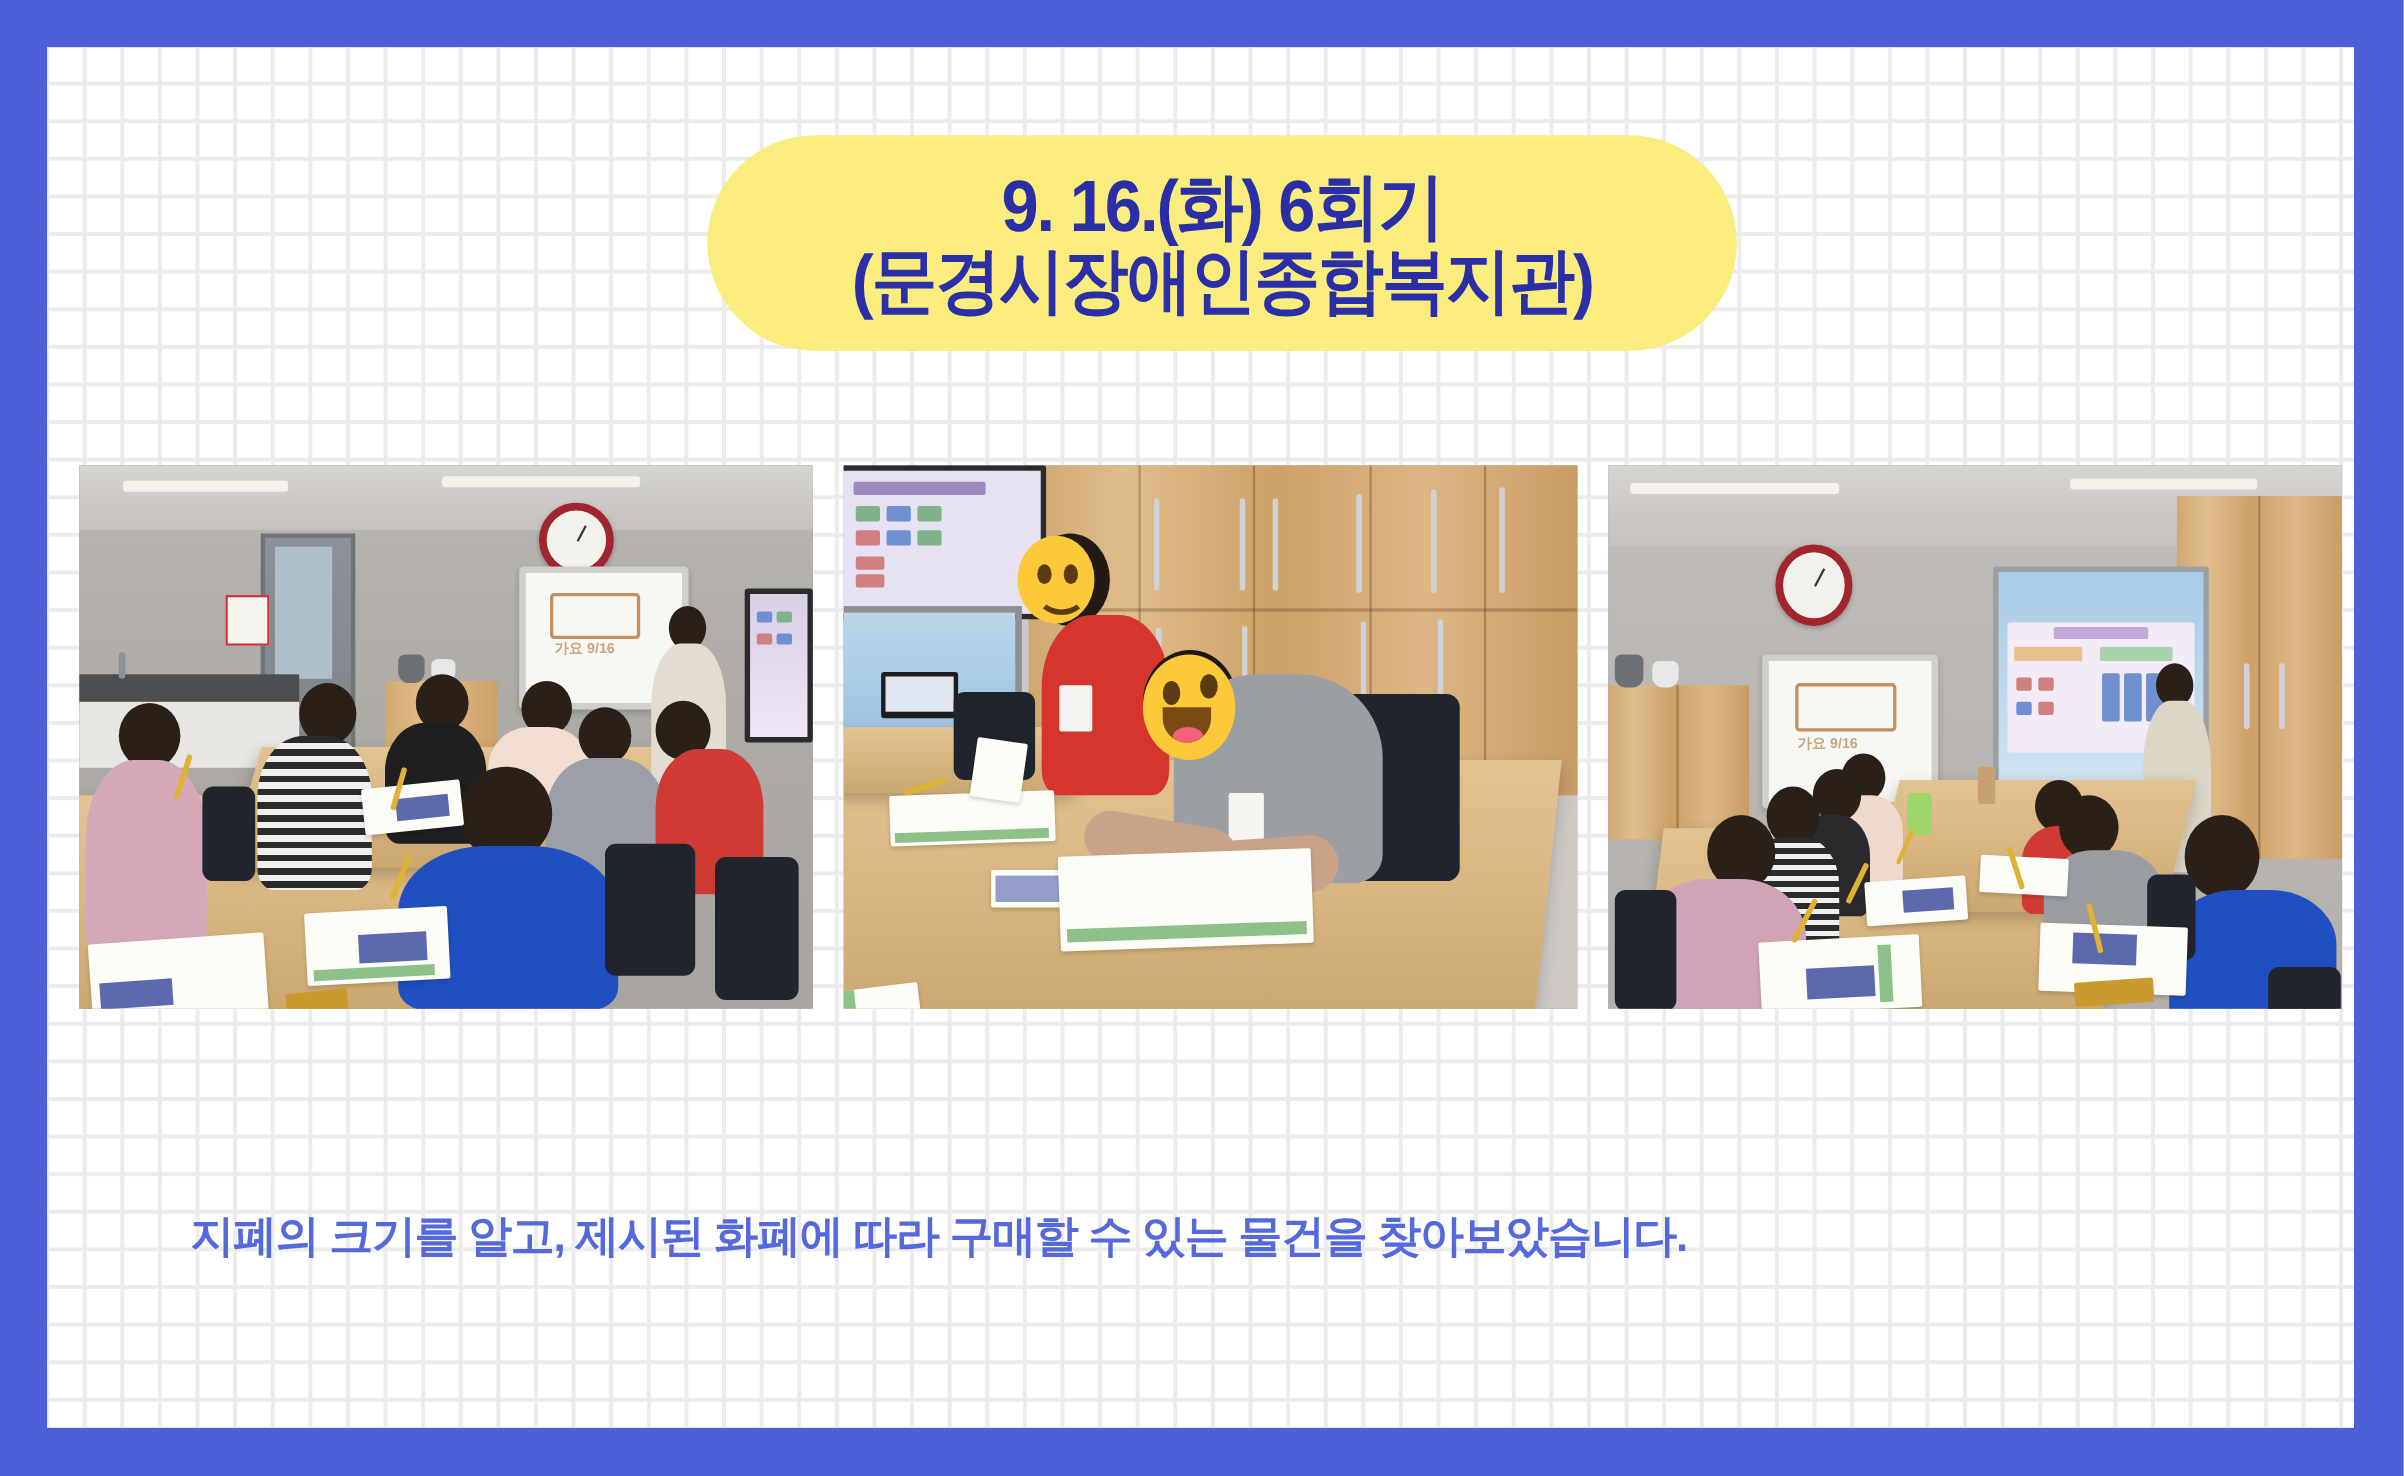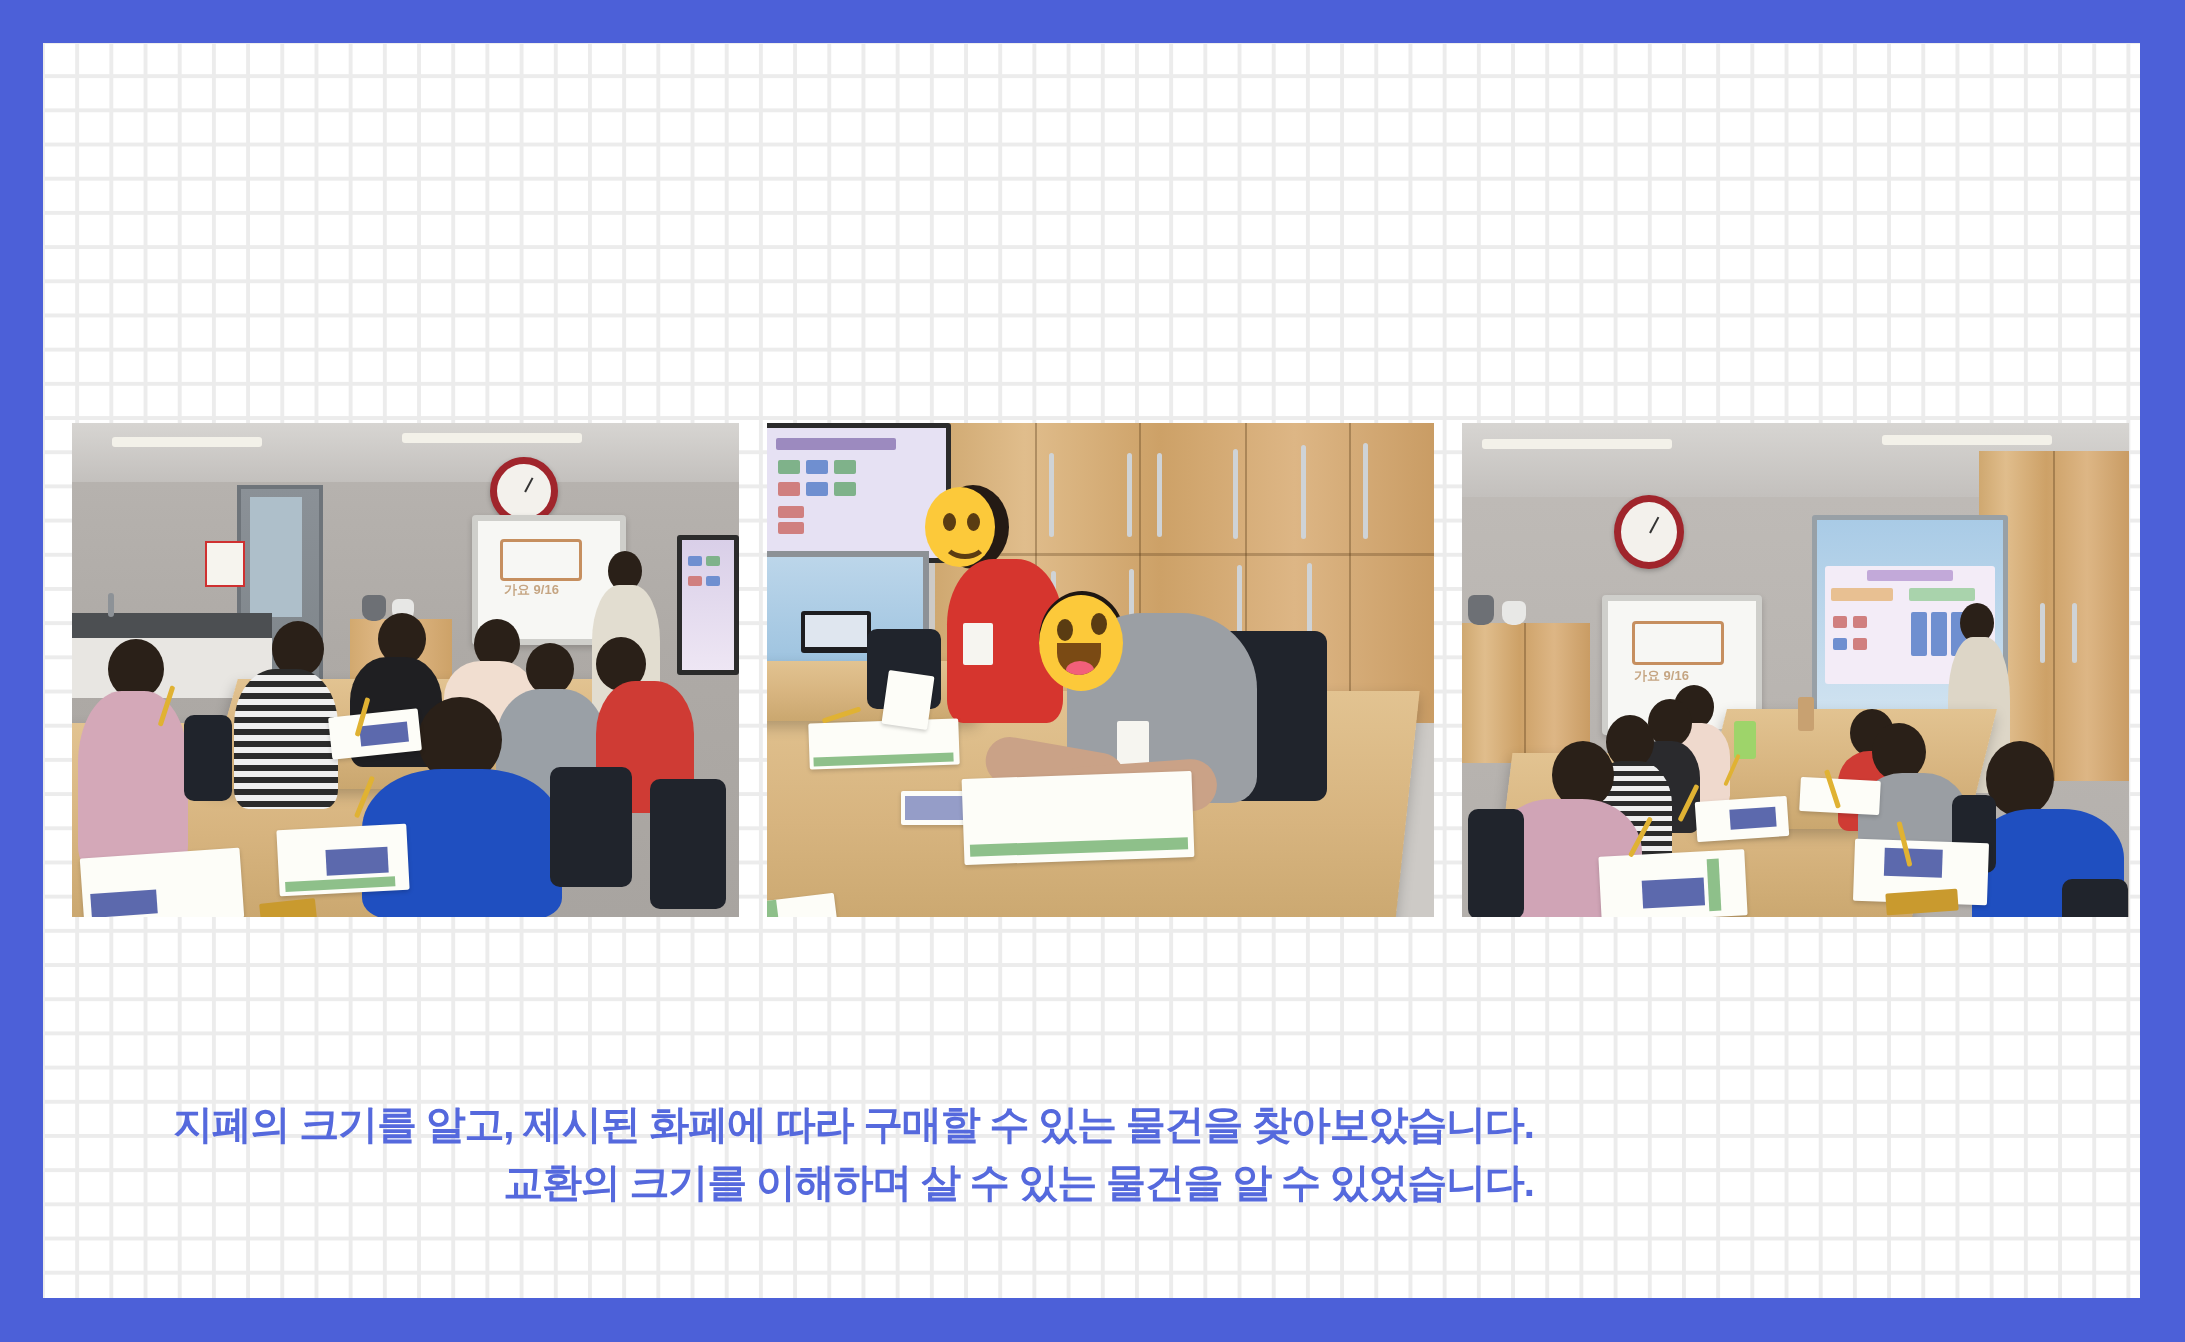--- a/index.html
+++ b/index.html
@@ -152,20 +152,24 @@
     letter-spacing:-1.2px;
     white-space:nowrap;
   }
 </style>
 </head>
 <body>
 
 <div id="poster">
   <div id="canvas">
 
+    <div id="title-banner">
+      <div class="title-line l1">9. 16.(화) 6회기</div>
+      <div class="title-line l2">(문경시장애인종합복지관)</div>
+    </div>
 
     <div id="photo-row">
 
       <div class="photo">
         <div class="wall"></div>
         <div class="ceil"></div>
         <div class="ceil-light" style="left:40px;top:14px;width:150px;"></div>
         <div class="ceil-light" style="left:330px;top:10px;width:180px;"></div>
 
         <div style="position:absolute;left:165px;top:62px;width:78px;height:215px;background:linear-gradient(#8b9197,#7d8489);border:4px solid #6e747a;"></div>
@@ -403,18 +407,17 @@
         <div class="pencil" style="left:368px;top:346px;width:5px;height:40px;transform:rotate(-18deg);"></div>
         <div class="pencil" style="left:440px;top:398px;width:5px;height:46px;transform:rotate(-14deg);"></div>
         <div style="position:absolute;left:424px;top:468px;width:72px;height:22px;background:#c99a2e;border-radius:2px;transform:rotate(-4deg);"></div>
       </div>
 
     </div>
 
     <div id="footer">
       <div id="desc">
         <div class="desc-line">지폐의 크기를 알고, 제시된 화폐에 따라 구매할 수 있는 물건을 찾아보았습니다.</div>
-        <div class="desc-line">교환의 크기를 이해하며 살 수 있는 물건을 알 수 있었습니다.</div>
       </div>
     </div>
 
   </div>
 </div>
 
 </body></html>

